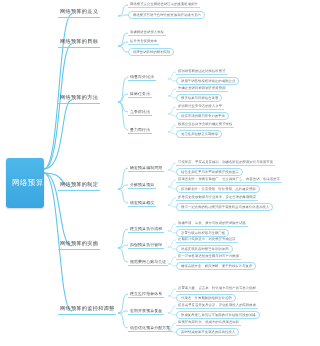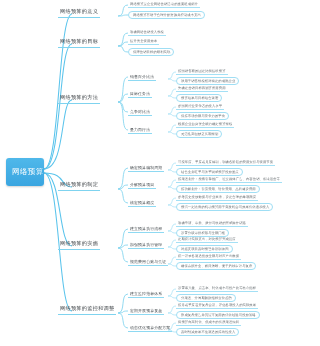--- a/index.html
+++ b/index.html
@@ -7,21 +7,21 @@
        font-family:"DejaVu Sans","Liberation Sans",sans-serif;}
   #map{position:relative;width:300px;height:346px;}
   svg.links{position:absolute;left:0;top:0;width:300px;height:346px;pointer-events:none;}
 
   .node{position:absolute;box-sizing:border-box;white-space:nowrap;}
 
   .root{
     background:linear-gradient(180deg,#4fb8ea 0%,#3aa5e0 100%);
     color:#ffffff;border-radius:3px;
     font-size:7.5px;letter-spacing:.4px;
-    padding:9px 6px;text-align:center;
+    padding:20px 6px;text-align:center;
     box-shadow:0 1px 2px rgba(0,0,0,.18);
   }
   .l1{
     color:#3f4448;font-size:5.2px;letter-spacing:.25px;
     padding:1px 2px 2px 2px;
     border-bottom:1.1px solid #7fd3ef;
   }
   .l2{
     color:#4a5054;font-size:3.9px;letter-spacing:.15px;
     padding:1px 2px 1.4px 2px;

